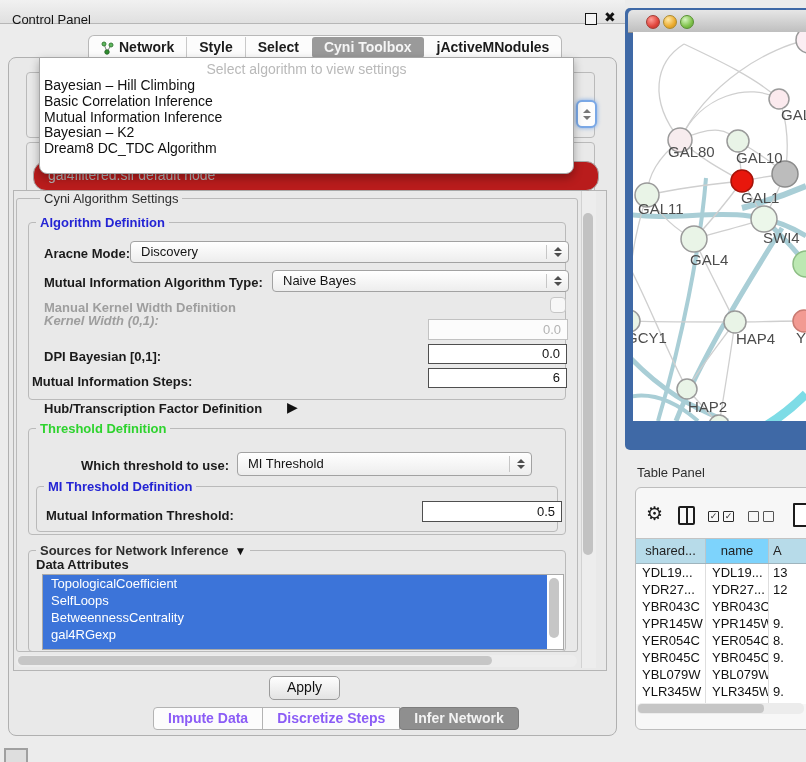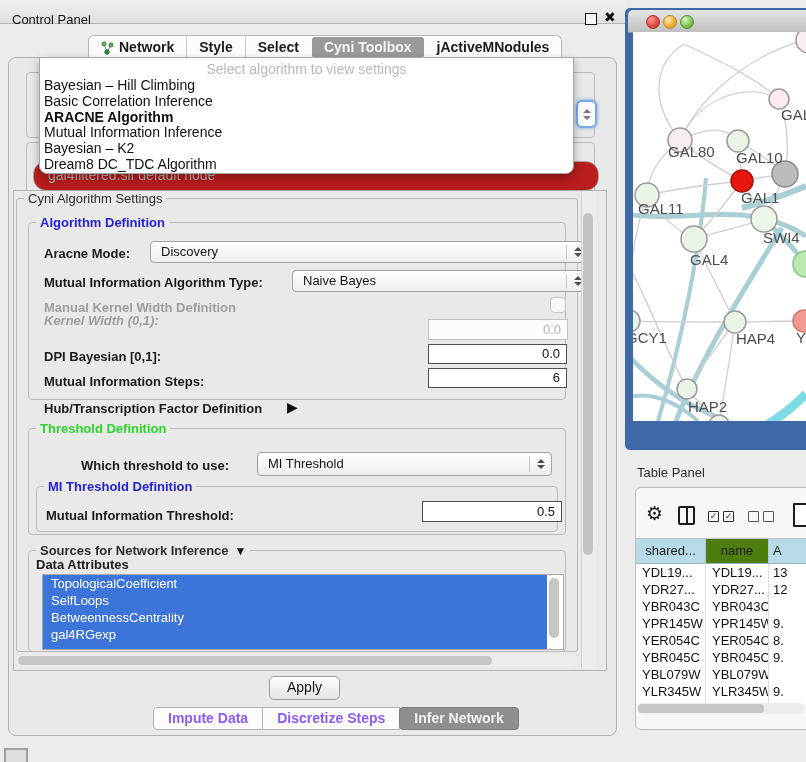--- a/index.html
+++ b/index.html
@@ -46,21 +46,21 @@
   .t-blue{color:#2424d4;font-weight:bold;}
   .t-green{color:#2ed32e;font-weight:bold;}
   .cas{left:16px;top:198px;width:560px;height:452px;border-radius:3px;}
   .ad{left:28px;top:222px;width:536px;height:176px;}
   .tdg{left:28px;top:428px;width:536px;height:105px;}
   .mitd{left:36px;top:486px;width:520px;height:44px;}
   .srcg{left:28px;top:550px;width:536px;height:100px;}
   .lbl{position:absolute;font-size:13px;font-weight:bold;color:#1b1b1b;white-space:nowrap;z-index:3;}
   .lbl.dis{color:#9e9e9e;}
   .combo{position:absolute;background:linear-gradient(#ffffff,#ededed);border:1px solid #a2a2a2;
-         border-radius:4px;font-size:13px;color:#141414;padding-left:10px;z-index:3;margin-left:20px;}
+         border-radius:4px;font-size:13px;color:#141414;padding-left:10px;z-index:3;}
   .combo::before{content:"";position:absolute;right:21px;top:3px;bottom:3px;border-left:1px solid #c6c6c6;}
   .arrows{position:absolute;right:6px;top:50%;transform:translateY(-50%);display:flex;flex-direction:column;gap:2px;}
   .arrows .u{width:0;height:0;border-left:4px solid transparent;border-right:4px solid transparent;border-bottom:4px solid #4e4e4e;}
   .arrows .d{width:0;height:0;border-left:4px solid transparent;border-right:4px solid transparent;border-top:4px solid #4e4e4e;}
   .fld{position:absolute;background:#fff;border:1.5px solid #4f4f4f;font-size:13px;color:#111;
        text-align:right;padding:0 6px;z-index:3;}
   .fld.dis{border:1px solid #c2c2c2;color:#b3b3b3;background:#fcfcfc;}
   .chk{position:absolute;width:14px;height:14px;border:1.5px solid #c6c6c6;border-radius:4px;background:#f7f7f7;z-index:3;}
   .hub-arrow{position:absolute;font-size:14px;color:#111;z-index:3;}
   .src-arrow{font-size:12px;color:#111;margin-left:6px;}
@@ -94,21 +94,21 @@
   .tpanel{left:635px;top:487px;width:171px;height:241px;background:#f7f7f7;border:1px solid #bdbdbd;border-radius:6px 0 0 6px;}
   .gear-ic{left:646px;top:504px;font-size:19px;color:#1a1a1a;line-height:19px;}
   .cols-ic{left:678px;top:506px;width:13px;height:15px;border:2px solid #1c1c1c;border-radius:2px;}
   .cols-ic::after{content:"";position:absolute;left:5.5px;top:0;bottom:0;border-left:2px solid #1c1c1c;}
   .ckb{position:absolute;width:9px;height:9px;border:1.5px solid #2a2a2a;border-radius:1px;font-size:9px;
        line-height:9px;text-align:center;color:#2a2a2a;font-weight:bold;}
   .ckb.lite{border-color:#555;}
   .doc-ic{left:793px;top:503px;width:16px;height:20px;border:2px solid #1c1c1c;background:#fff;border-radius:1px;}
   .tbl{left:636px;top:538px;width:170px;height:165px;background:#fff;border-top:1px solid #c3c3c3;overflow:hidden;}
   .tbl-head{display:flex;height:24px;border-bottom:1px solid #9fb4bd;}
-  .th{height:24px;line-height:24px;font-size:13px;color:#222;text-align:center;background:#4d7c0f;
+  .th{height:24px;line-height:24px;font-size:13px;color:#222;text-align:center;background:#7dd3fc;
       border-right:1px solid #b9c6cc;box-sizing:border-box;flex:none;}
   .th.sel{background:#b7dbe9;}
   .th:nth-child(1){width:70px;}.th:nth-child(2){width:63px;}.th:nth-child(3){width:60px;text-align:left;padding-left:4px;}
   .tr{display:flex;height:17px;}
   .td{height:17px;line-height:17px;font-size:13px;color:#111;padding-left:6px;box-sizing:border-box;
       border-right:1px solid #dedede;white-space:nowrap;overflow:hidden;flex:none;}
   .td:nth-child(1){width:70px;}.td:nth-child(2){width:63px;}.td:nth-child(3){width:60px;padding-left:4px;border-right:none;}
   .tp-htrack{left:637px;top:703px;width:167px;height:11px;background:#ececec;border-radius:5px;}
   .tp-hthumb{left:638px;top:704px;width:126px;height:9px;background:#c6c6c6;border-radius:4px;}
   .corner-ic{left:4px;top:748px;width:20px;height:16px;border:2px solid #a0a0a0;background:#dedede;}
@@ -158,31 +158,30 @@
       <div class="tab">
         <span>jActiveMNodules</span>
       </div>
     </div>
 
   <div class="abs dropdown">
     <div class="dd-prompt">Select algorithm to view settings</div>
     <div id="dd-items">
         <div class="dd-item">Bayesian – Hill Climbing</div>
         <div class="dd-item">Basic Correlation Inference</div>
-        <div class="dd-item b">ARACNE Algorithm</div>
         <div class="dd-item">Mutual Information Inference</div>
         <div class="dd-item">Bayesian – K2</div>
         <div class="dd-item">Dream8 DC_TDC Algorithm</div>
       </div>
   </div>
 
   <div class="abs viewport"></div>
 
   <div class="gb cas"></div>
-  <span class="gb-title t-dark" style="left:24px;top:191px;">Cyni Algorithm Settings</span>
+  <span class="gb-title t-dark" style="left:40px;top:191px;">Cyni Algorithm Settings</span>
 
   <div class="gb ad"></div>
   <span class="gb-title t-blue" style="left:36px;top:215px;">Algorithm Definition</span>
 
   <span class="lbl" style="left:44px;top:246px;">Aracne Mode:</span>
   <div class="combo" style="left:130px;top:241px;width:427px;height:20px;line-height:20px;">
     <span>Discovery</span>
     <span class="arrows">
         <i class="u"></i>
         <i class="d"></i>
@@ -200,21 +199,21 @@
 
   <span class="lbl dis" style="left:44px;top:300px;">Manual Kernel Width Definition</span>
   <div class="chk" style="left:550px;top:297px;"></div>
 
   <span class="lbl dis" style="left:44px;top:313px;font-style:italic;">Kernel Width (0,1):</span>
   <div class="fld dis" style="left:428px;top:319px;width:126px;height:19px;line-height:19px;">0.0</div>
 
   <span class="lbl" style="left:44px;top:349px;">DPI Bayesian [0,1]:</span>
   <div class="fld" style="left:428px;top:344px;width:125px;height:18px;line-height:18px;">0.0</div>
 
-  <span class="lbl" style="left:44px;top:374px;text-align:center;">Mutual Information Steps:</span>
+  <span class="lbl" style="left:32px;top:374px;text-align:center;">Mutual Information Steps:</span>
   <div class="fld" style="left:428px;top:368px;width:125px;height:18px;line-height:18px;">6</div>
 
   <span class="lbl" style="left:44px;top:401px;">Hub/Transcription Factor Definition</span>
   <span class="hub-arrow" style="left:287px;top:399px;">▶</span>
 
   <div class="gb tdg"></div>
   <span class="gb-title t-green" style="left:36px;top:421px;">Threshold Definition</span>
 
   <span class="lbl" style="left:81px;top:458px;width:148px;text-align:right;">Which threshold to use:</span>
   <div class="combo" style="left:237px;top:452px;width:283px;height:22px;line-height:22px;">

